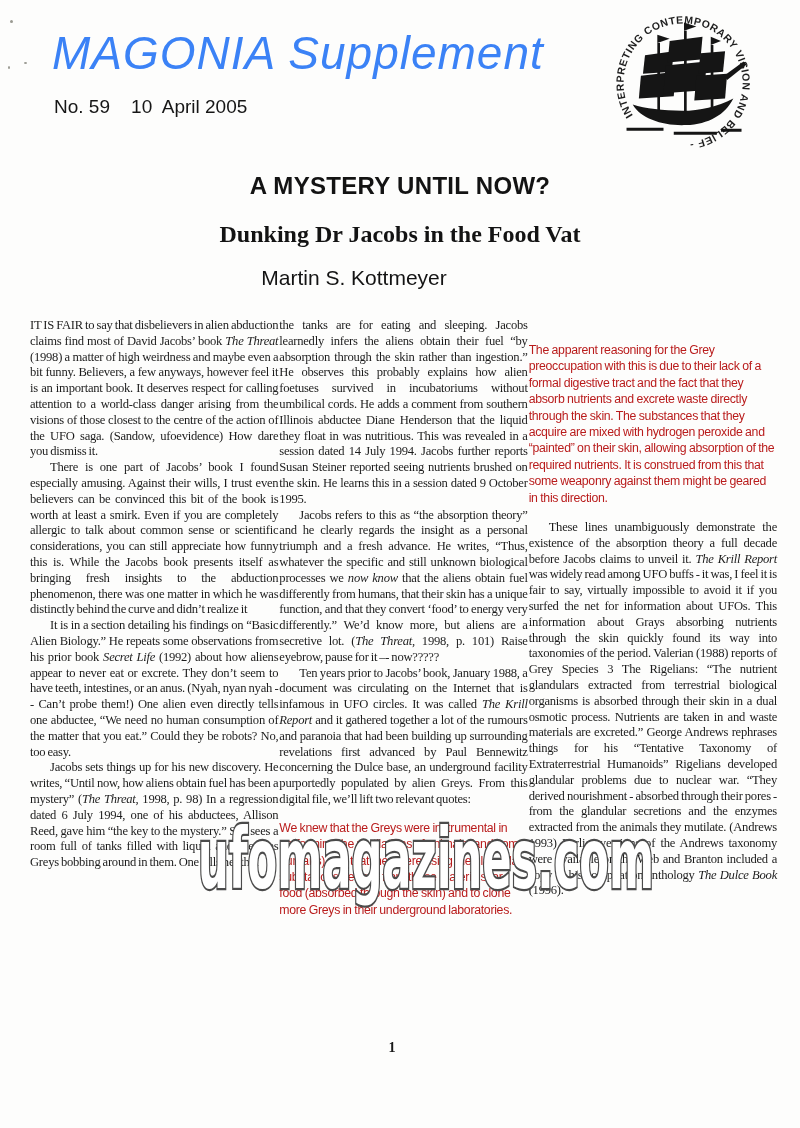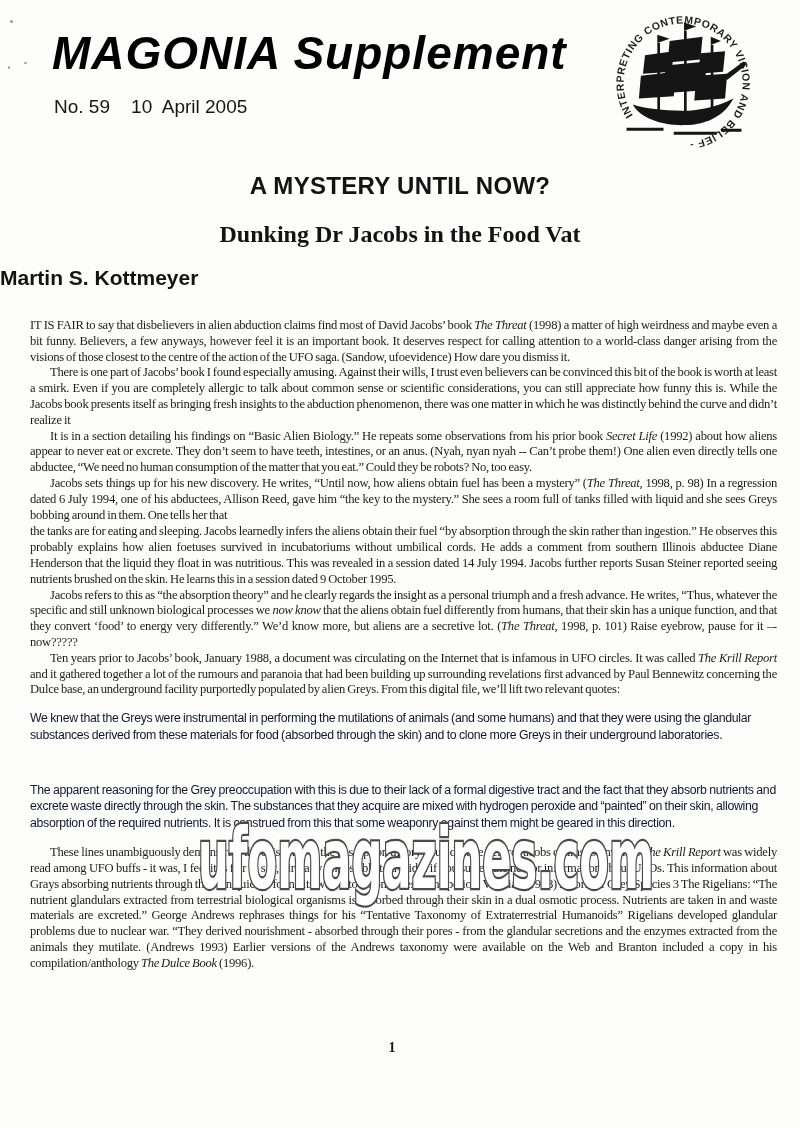--- a/index.html
+++ b/index.html
@@ -9,50 +9,50 @@
     width:800px;height:1128px;
     margin:0 auto;
     background:#fdfdfc;
     overflow:hidden;
     color:#1d1d1d;
     font-family:"Liberation Serif","DejaVu Serif",serif;
   }
   .masthead{
     position:absolute;left:52px;top:26px;
     font-family:"Liberation Sans","DejaVu Sans",sans-serif;
-    font-style:italic;font-weight:bold;
-    font-size:46px;letter-spacing:1px;color:#000000;
+    font-style:italic;font-weight:normal;
+    font-size:46px;letter-spacing:1px;color:#3b82f6;
     white-space:pre;
   }
   .issue-line{
     position:absolute;left:54px;top:96px;
     font-family:"Liberation Sans","DejaVu Sans",sans-serif;
     font-size:19px;color:#161616;white-space:pre;
   }
   .logo{position:absolute;left:606px;top:6px;width:154px;height:154px;}
   .title{position:absolute;left:0;top:172px;width:800px;font-size:24px;letter-spacing:.3px;}
   .columns{
     position:absolute;left:30px;top:318px;width:747px;
-    display:flex;gap:1px;flex-direction:column;
+    display:flex;gap:1px;
   }
   .col{flex:1 1 0;min-width:0;}
   .col-3{padding-top:12px;}
   .col p{
     margin:0;
     font-size:12.6px;line-height:15.8px;
     letter-spacing:-0.25px;word-spacing:-0.8px;
     text-align:justify;
     color:#1c1c1c;
   }
   .col p.ind{text-indent:20px;}
   .col p.quote{
     font-family:"Liberation Sans","DejaVu Sans",sans-serif;
     font-size:12.3px;line-height:16.4px;
     letter-spacing:-0.3px;word-spacing:-0.5px;
-    text-align:left;color:#0f172a;
+    text-align:left;color:#b91c1c;
     margin:12px 0 14px 0;
   }
   .col .seg-i{font-style:italic;}
   .col .seg-bi{font-style:italic;font-weight:normal;}
   .watermark{position:absolute;left:192px;top:818px;z-index:5;pointer-events:none;}
   .page-number{
     position:absolute;left:0;top:1040px;width:784px;text-align:center;
     font-size:14px;font-weight:bold;color:#191919;
   }
   .speck{position:absolute;background:#9a9a92;border-radius:50%;}
@@ -94,21 +94,21 @@
       <path d="M50,28 L62,32 L50,36 Z"></path>
       <path d="M76,16 L88,20 L76,24 Z"></path>
       <path d="M102,30 L112,34 L102,38 Z"></path>
 
       <path d="M20,120 h36 M66,124 h42 M112,121 h20" stroke="#151515" stroke-width="3" fill="none"></path>
     </g>
   </svg>
 
   <div class="title headings-font" style="position:absolute;left:0;top:172px;width:800px;text-align:center;font-family:'Liberation Sans','DejaVu Sans',sans-serif;font-weight:bold;font-size:24px;color:#131313;">A MYSTERY UNTIL NOW?</div>
   <div style="position:absolute;left:0;top:221px;width:800px;text-align:center;font-family:Liberation Serif, serif;font-weight:bold;font-size:24px;color:#131313;">Dunking Dr Jacobs in the Food Vat</div>
-  <div style="position:absolute;left:0;top:266px;width:708px;text-align:left;font-family:'Liberation Sans','DejaVu Sans',sans-serif;font-weight:bold;font-size:21px;color:#131313;">Martin S. Kottmeyer</div>
+  <div style="position:absolute;left:0;top:266px;width:708px;text-align:center;font-family:'Liberation Sans','DejaVu Sans',sans-serif;font-weight:normal;font-size:21px;color:#131313;">Martin S. Kottmeyer</div>
 
   <div class="columns">
     <div class="col col-1">
         <p class=""><span>IT IS FAIR to say that disbelievers in alien abduction claims find most of David Jacobs’ book </span><span class="seg-i">The Threat</span><span> (1998) a matter of high weirdness and maybe even a bit funny. Believers, a few anyways, however feel it is an important book. It deserves respect for calling attention to a world-class danger arising from the visions of those closest to the centre of the action of the UFO saga. (Sandow, ufoevidence) How dare you dismiss it.</span></p>
         <p class="ind"><span>There is one part of Jacobs’ book I found especially amusing. Against their wills, I trust even believers can be convinced this bit of the book is worth at least a smirk. Even if you are completely allergic to talk about common sense or scientific considerations, you can still appreciate how funny this is. While the Jacobs book presents itself as bringing fresh insights to the abduction phenomenon, there was one matter in which he was distinctly behind the curve and didn’t realize it</span></p>
         <p class="ind"><span>It is in a section detailing his findings on “Basic Alien Biology.” He repeats some observations from his prior book </span><span class="seg-i">Secret Life</span><span> (1992) about how aliens appear to never eat or excrete. They don’t seem to have teeth, intestines, or an anus. (Nyah, nyan nyah -- Can’t probe them!) One alien even directly tells one abductee, “We need no human consumption of the matter that you eat.” Could they be robots?  No, too easy.</span></p>
         <p class="ind"><span>Jacobs sets things up for his new discovery. He writes, “Until now, how aliens obtain fuel has been a mystery” (</span><span class="seg-i">The Threat</span><span>, 1998, p. 98) In a regression dated 6 July 1994, one of his abductees, Allison Reed, gave him “the key to the mystery.” She sees a room full of tanks filled with liquid and she sees Greys bobbing around in them. One tells her that</span></p>
       </div>
     <div class="col col-2">
         <p class=""><span>the tanks are for eating and sleeping. Jacobs learnedly infers the aliens obtain their fuel “by absorption through the skin rather than ingestion.” He observes this probably explains how alien foetuses survived in incubatoriums without umbilical cords. He adds a comment from southern Illinois abductee Diane Henderson that the liquid they float in was nutritious. This was revealed in a session dated 14 July 1994. Jacobs further reports Susan Steiner reported seeing nutrients brushed on the skin. He learns this in a session dated 9 October 1995.</span></p>

